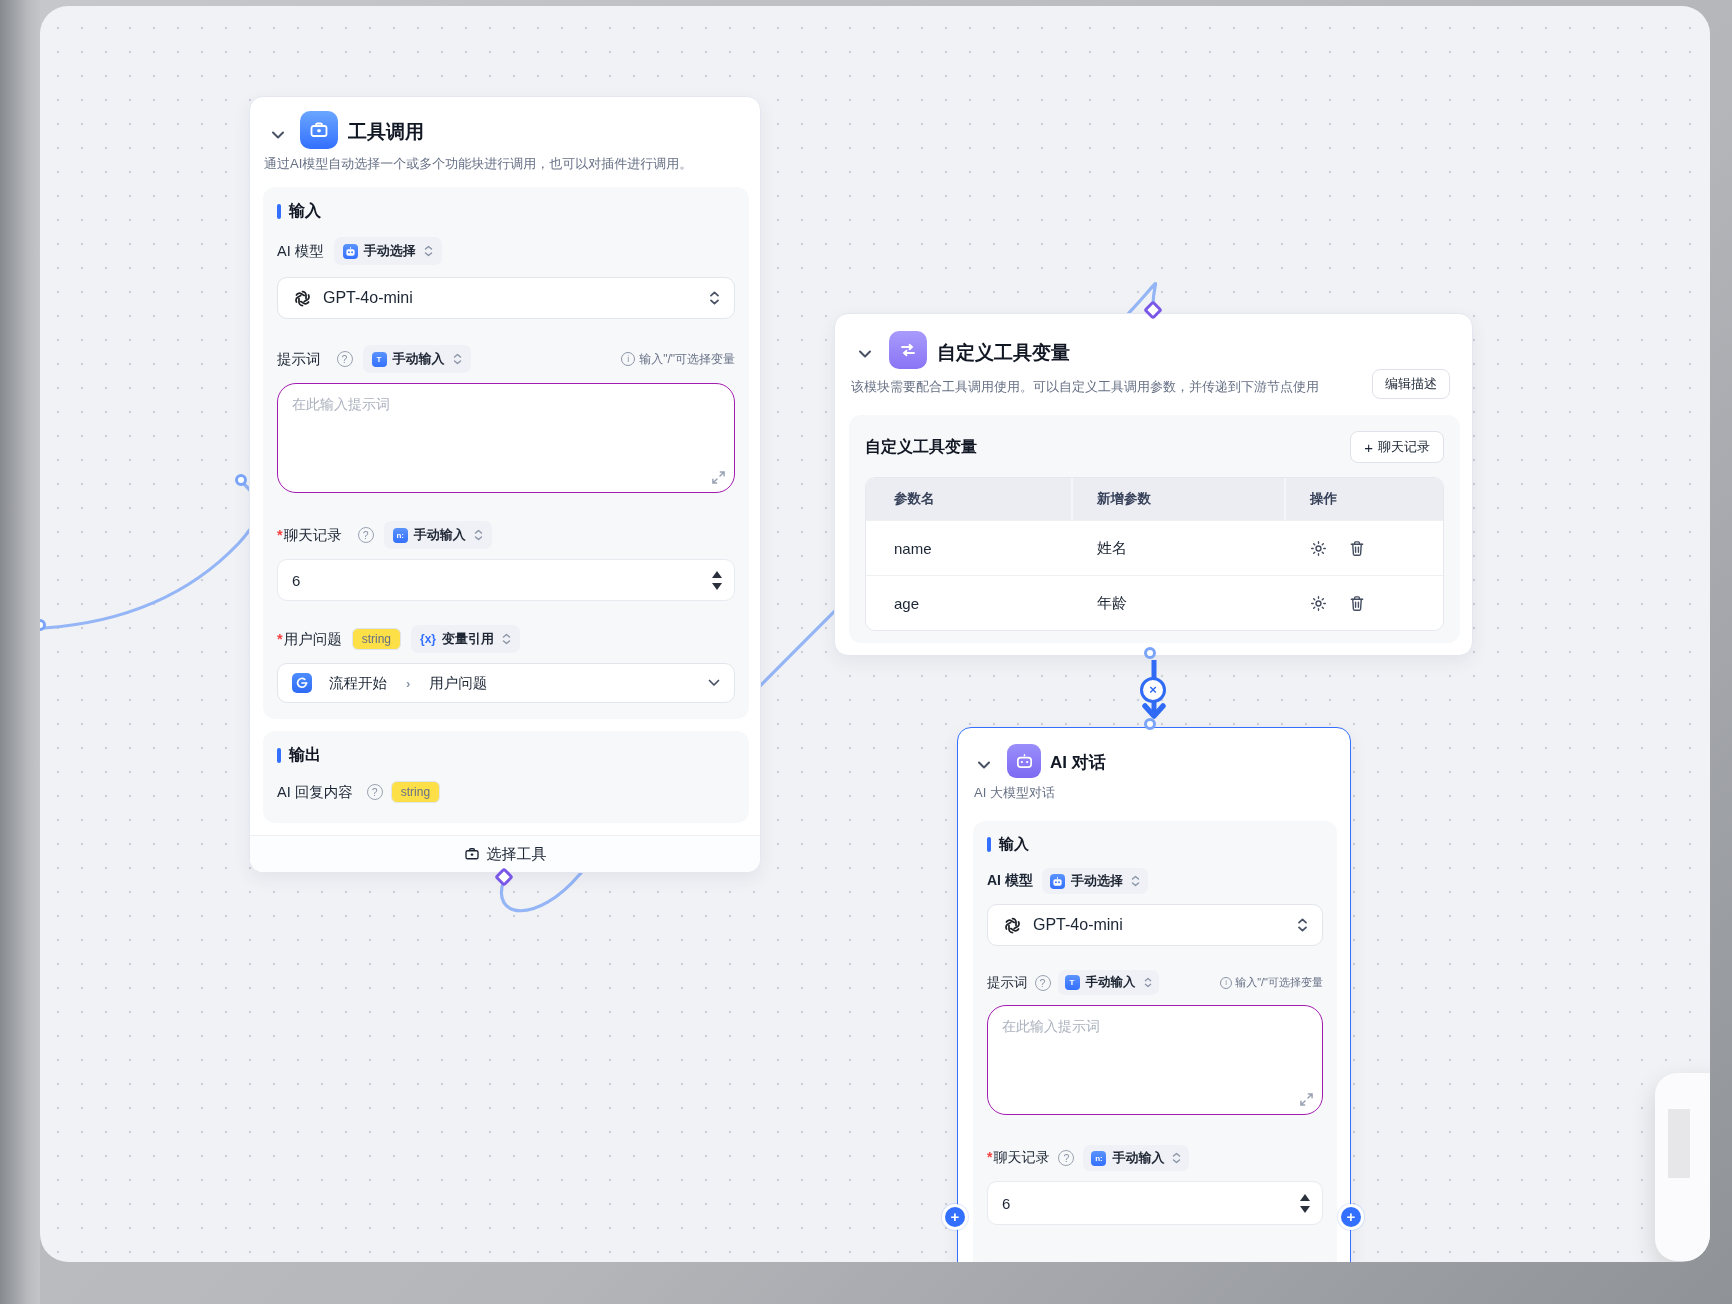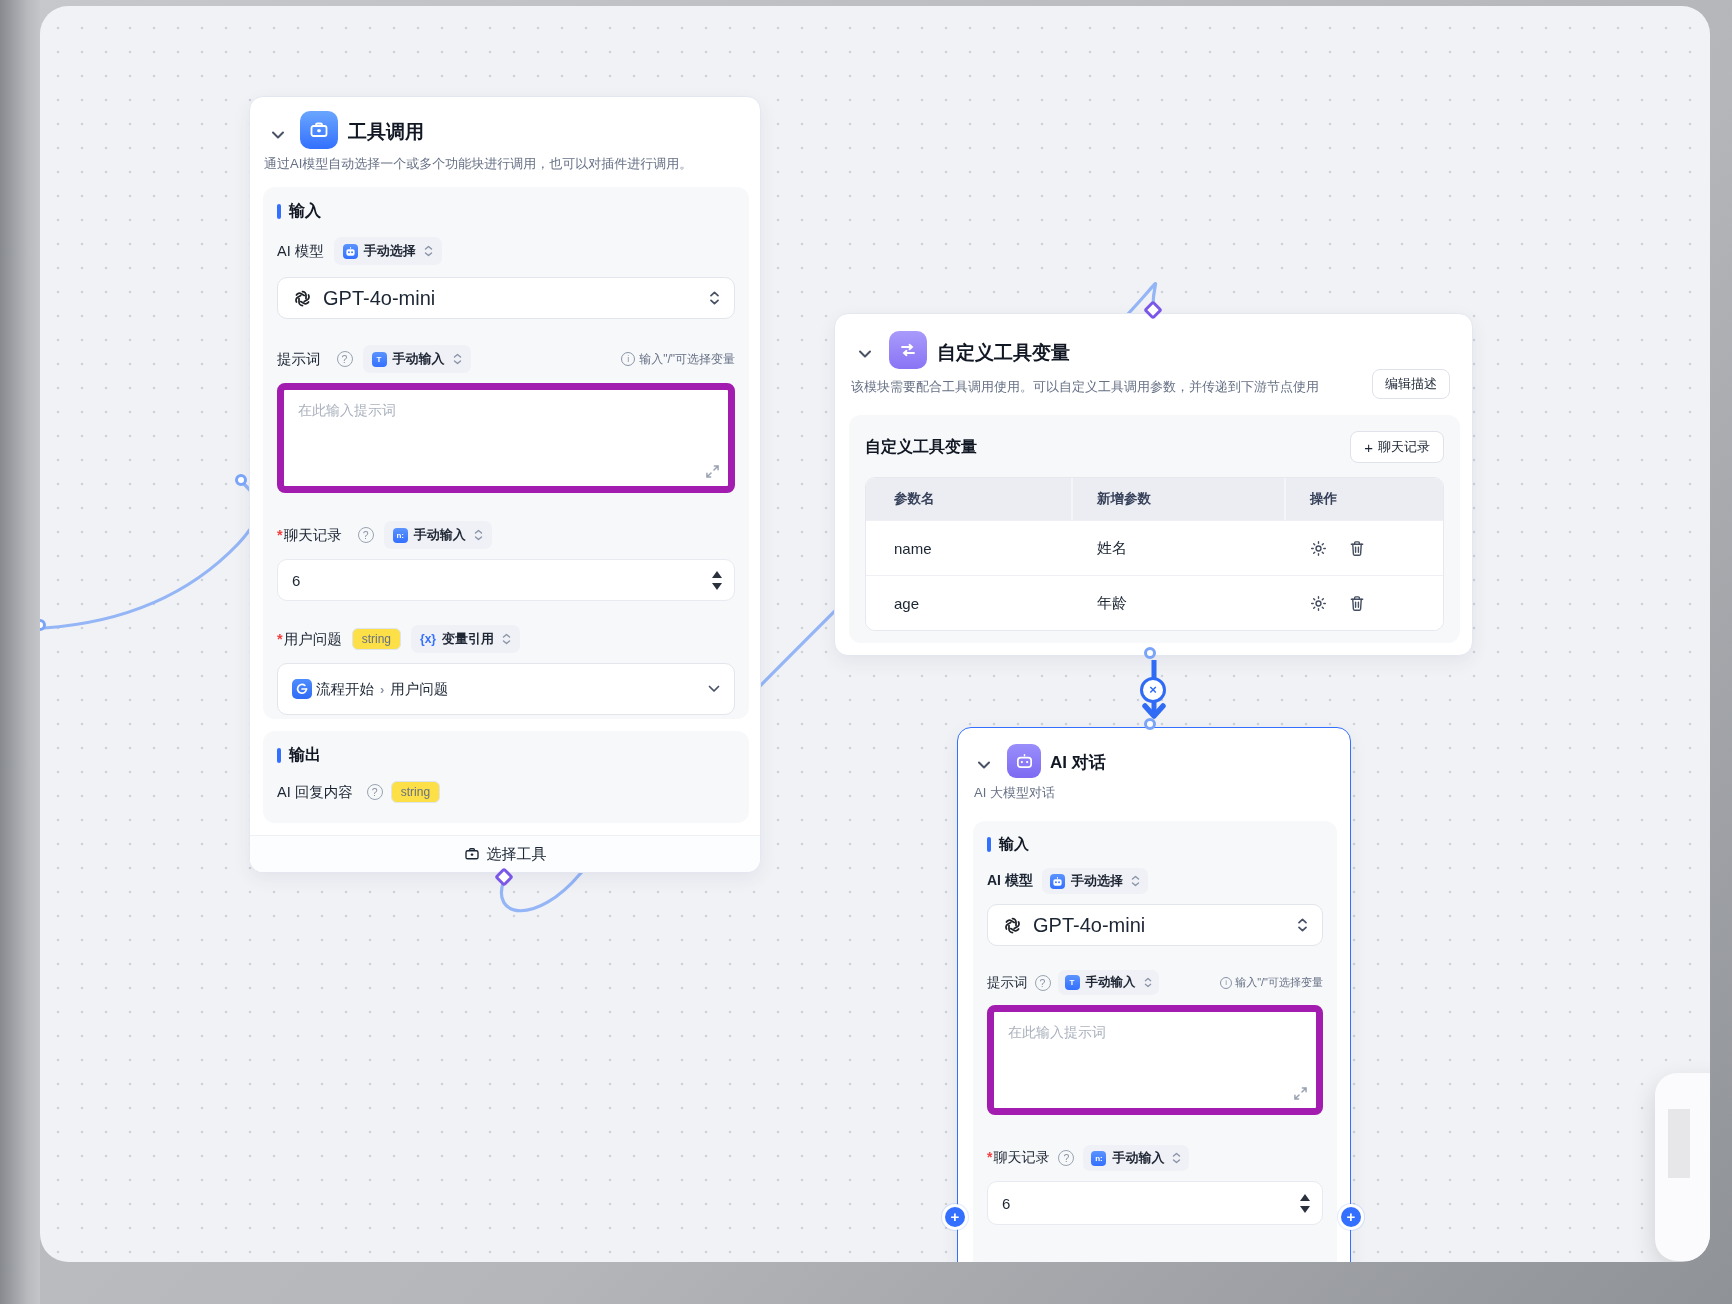--- a/index.html
+++ b/index.html
@@ -22,25 +22,25 @@
   .row { display:flex; align-items:center; }
   .lbl { font-size:14.5px; color:#1b2533; font-weight:500; white-space:nowrap; }
   .req { color:#f53f3f; font-weight:700; margin-right:1px; }
   .qmark { width:16px; height:16px; border:1.3px solid #9aa4b2; border-radius:50%; color:#8a94a6; font-size:10.5px; display:inline-flex; align-items:center; justify-content:center; margin-left:6px; flex:0 0 auto; }
   .pill { display:inline-flex; align-items:center; gap:6px; background:#f0f1f6; border-radius:7px; padding:5px 9px; font-size:13px; font-weight:600; color:#1d2533; cursor:pointer; }
   .pill .pico { width:15px; height:15px; border-radius:4px; background:linear-gradient(180deg,#5b93ff,#3370ff); color:#fff; display:inline-flex; align-items:center; justify-content:center; font-size:8px; font-weight:700; }
   .pill .pico.bare { background:none; color:#3370ff; font-size:12px; width:auto; }
   .updown { display:inline-flex; flex-direction:column; line-height:0; margin-left:2px; }
   .updown svg { display:block; }
   .wsel { background:#fff; border:1px solid #e2e5ec; border-radius:10px; display:flex; align-items:center; padding:0 14px; gap:10px; cursor:pointer; }
-  .wsel .mtxt { font-size:20px; color:#1b2533; }
+  .wsel .mtxt { font-size:16px; color:#1b2533; }
   .tag { background:#fde047; border:1px solid #e0e4ec; border-radius:6px; font-size:12px; color:#667085; padding:3px 9px; }
   .hint { display:flex; align-items:center; gap:4px; color:#667085; font-size:12px; margin-left:auto; white-space:nowrap; }
   .icirc { width:14px; height:14px; border:1.2px solid #8a94a6; border-radius:50%; color:#8a94a6; font-size:9px; font-style:normal; display:inline-flex; align-items:center; justify-content:center; }
-  .ta { position:relative; background:#fff; border:7px solid #a21caf; border-radius:8px; }
+  .ta { position:relative; background:#fff; border:1px solid #a21caf; border-radius:19px; }
   .ta textarea { width:100%; height:100%; border:none; outline:none; resize:none; background:transparent; border-radius:10px; padding:12px 14px; font-size:14px; color:#1b2533; font-family:inherit; }
   .ta textarea::placeholder { color:#aab1bd; }
   .expand { position:absolute; right:9px; bottom:8px; color:#98a2b3; }
   .numin { position:relative; background:#fff; border:1px solid #e7eaf0; border-radius:10px; display:flex; align-items:center; padding:0 14px; }
   .numin input { border:none; outline:none; font-size:15px; color:#1b2533; width:80%; font-family:inherit; background:transparent; }
   .spin { position:absolute; right:12px; top:0; height:100%; display:flex; flex-direction:column; justify-content:center; gap:5px; cursor:pointer; }
   .spin i { width:0; height:0; border-left:5.5px solid transparent; border-right:5.5px solid transparent; display:block; }
   .spin .up { border-bottom:7px solid #2b313c; }
   .spin .dn { border-top:7px solid #2b313c; }
   .footer { position:absolute; left:0; right:0; bottom:0; height:37px; border-top:1px solid #eef0f4; background:#fcfdfe; border-radius:0 0 13px 13px; display:flex; align-items:center; justify-content:center; gap:7px; font-size:15px; color:#1b2533; font-weight:500; cursor:pointer; }
@@ -196,21 +196,21 @@
           <span>变量引用</span>
           <span class="updown">
               <svg width="9" height="12" viewBox="0 0 9 12">
                 <polyline points="1.5,4 4.5,1.5 7.5,4" fill="none" stroke="#8a94a6" stroke-width="1.4" stroke-linecap="round" stroke-linejoin="round"></polyline>
                 <polyline points="1.5,8 4.5,10.5 7.5,8" fill="none" stroke="#8a94a6" stroke-width="1.4" stroke-linecap="round" stroke-linejoin="round"></polyline>
               </svg>
             </span>
         </span>
       </div>
 
-      <div class="wsel" style="height:52px; gap:4px;">
+      <div class="wsel" style="height:40px; gap:17px;">
         <span style="width:20px;height:20px;border-radius:5px;background:linear-gradient(180deg,#4e8dff,#2f6bf5);display:inline-flex;align-items:center;justify-content:center;">
             <svg width="12" height="12" viewBox="0 0 12 12">
               <path d="M8.8 2.4 A4.4 4.4 0 1 0 10.4 6" fill="none" stroke="#fff" stroke-width="1.7" stroke-linecap="round"></path>
               <path d="M6 6 H10.6" stroke="#fff" stroke-width="1.7" stroke-linecap="round"></path>
             </svg>
           </span>
         <span class="mtxt" style="font-size:14.5px;">流程开始</span>
         <span class="sep">›</span>
         <span class="mtxt" style="font-size:14.5px;">用户问题</span>
         <svg style="margin-left:auto;" width="12" height="8" viewBox="0 0 12 8">

